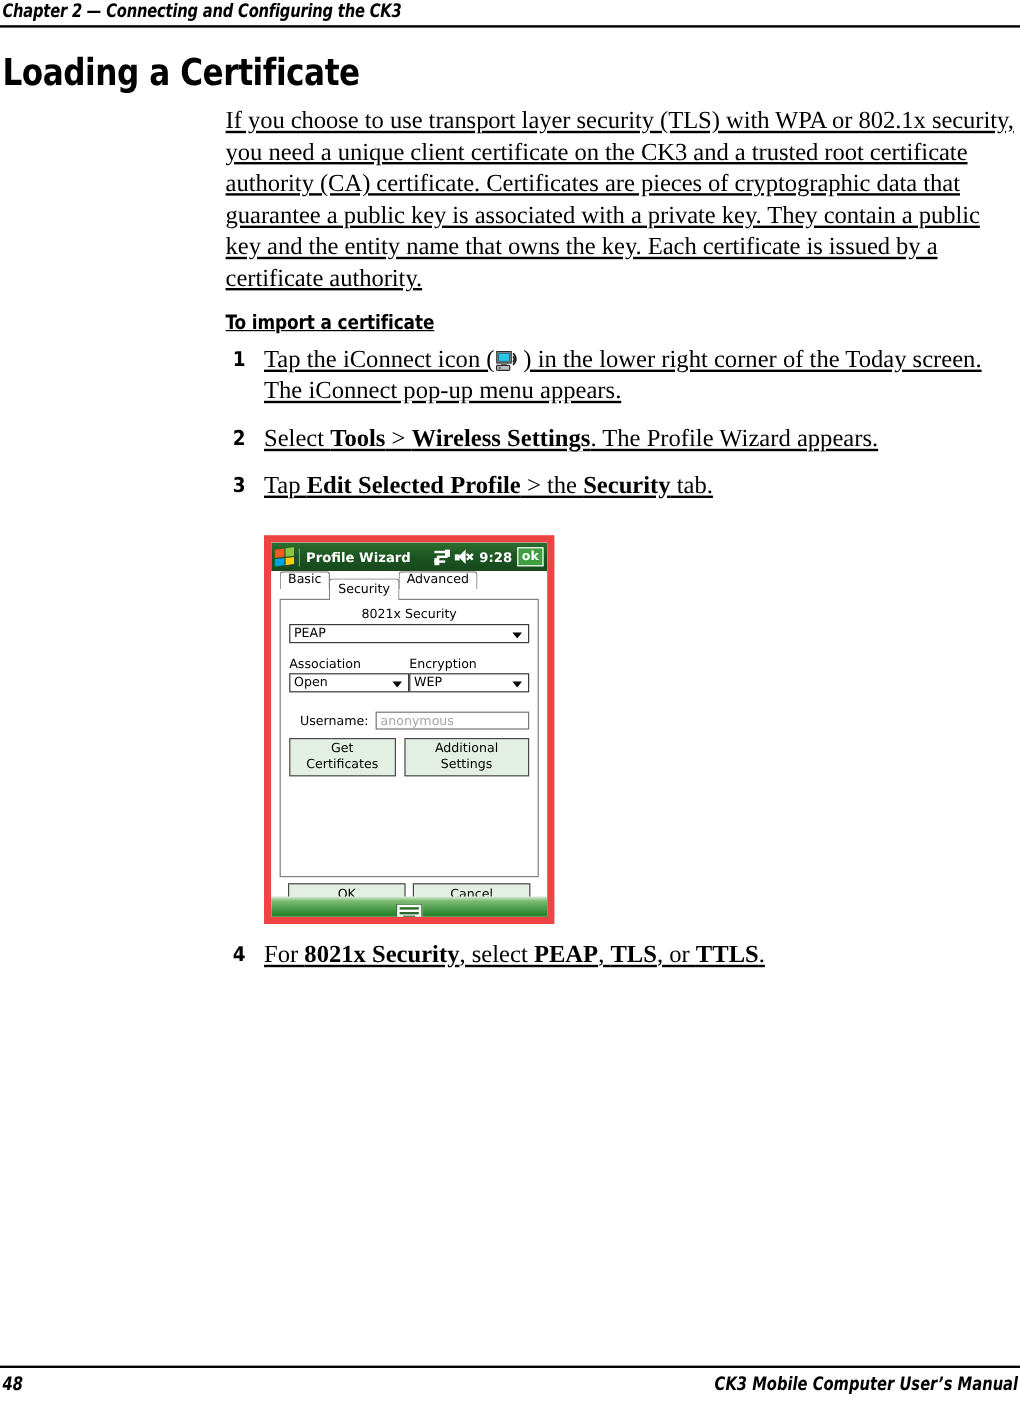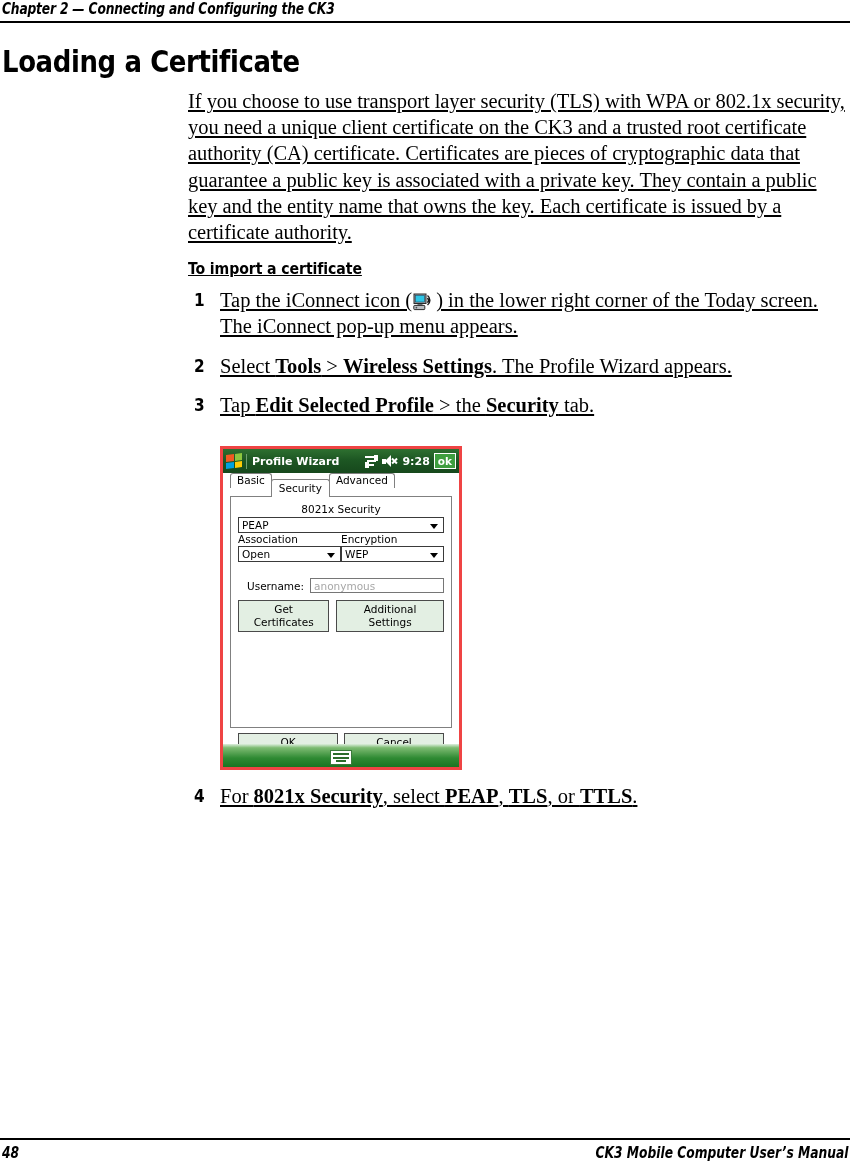--- a/index.html
+++ b/index.html
@@ -116,21 +116,21 @@
   }
 
   
   .pda {
     position: absolute;
     left: 220px;
     top: 446px;
     width: 242px;
     height: 324px;
     background: #ffffff;
-    border: 3px solid #ef4444;
+    border: 6px solid #ef4444;
     box-sizing: border-box;
     font-family: "DejaVu Sans", "Liberation Sans", sans-serif;
     font-size: 10.5px;
     color: #000000;
     overflow: hidden;
   }
 
   
   .pda-titlebar {
     position: relative;
@@ -250,21 +250,21 @@
   .combo .arrow {
     position: absolute;
     right: 5px;
     top: 6px;
     width: 0; height: 0;
     border-left: 4.5px solid transparent;
     border-right: 4.5px solid transparent;
     border-top: 5px solid #000000;
   }
 
-  .two-col { display: flex; gap: 0; margin-top: 0; }
+  .two-col { display: flex; gap: 0; margin-top: 12px; }
   .two-col > div { flex: 1 1 0; min-width: 0; }
   .fld-label { font-size: 10.5px; margin-bottom: 1px; }
 
   .user-row { display:flex; align-items:center; margin-top: 16px; padding-left: 9px; }
   .user-row .lbl { font-size: 10.5px; margin-right: 6px; white-space:nowrap; }
   .textbox {
     border: 1px solid #767676;
     background: #ffffff;
     height: 15px;
     flex: 1 1 auto;

